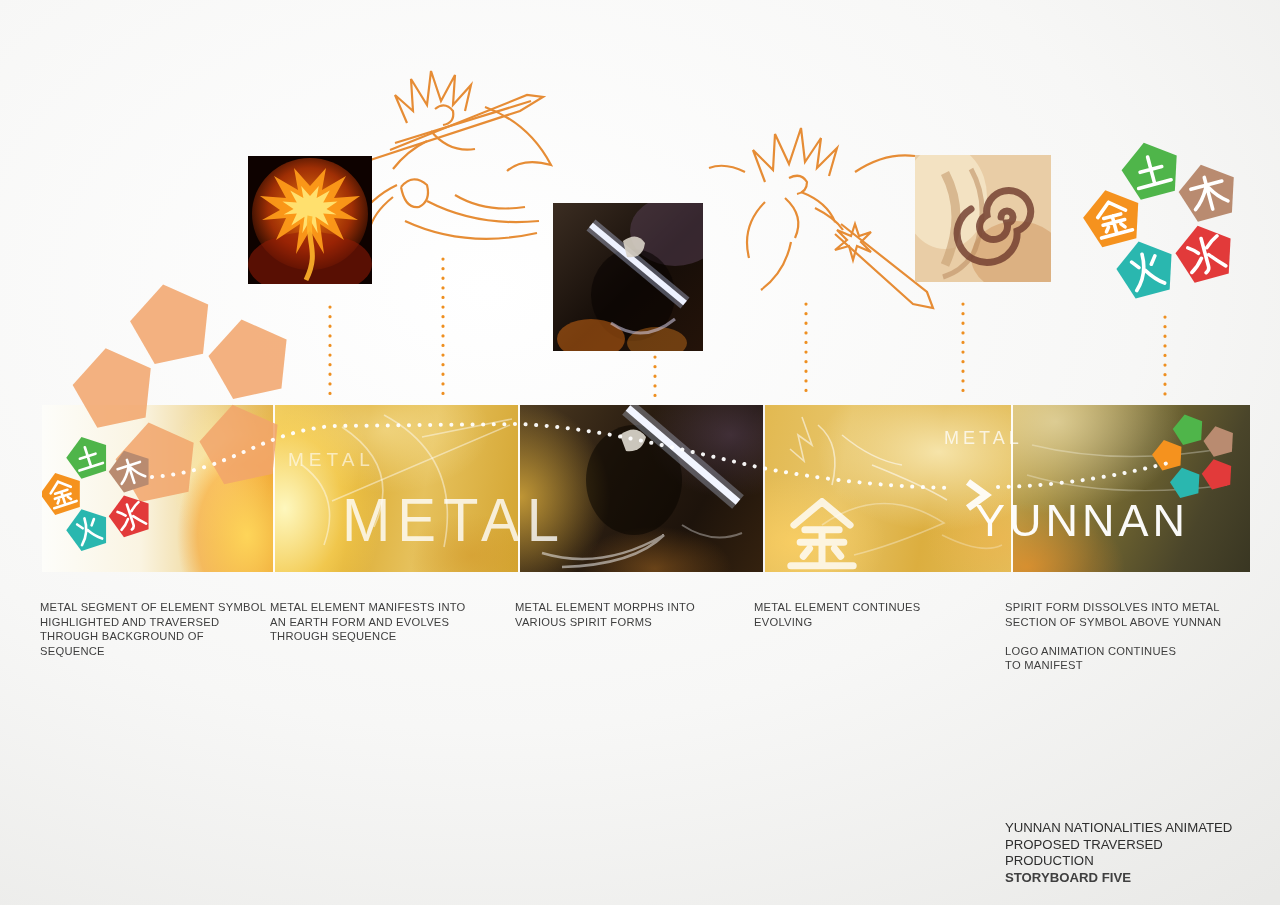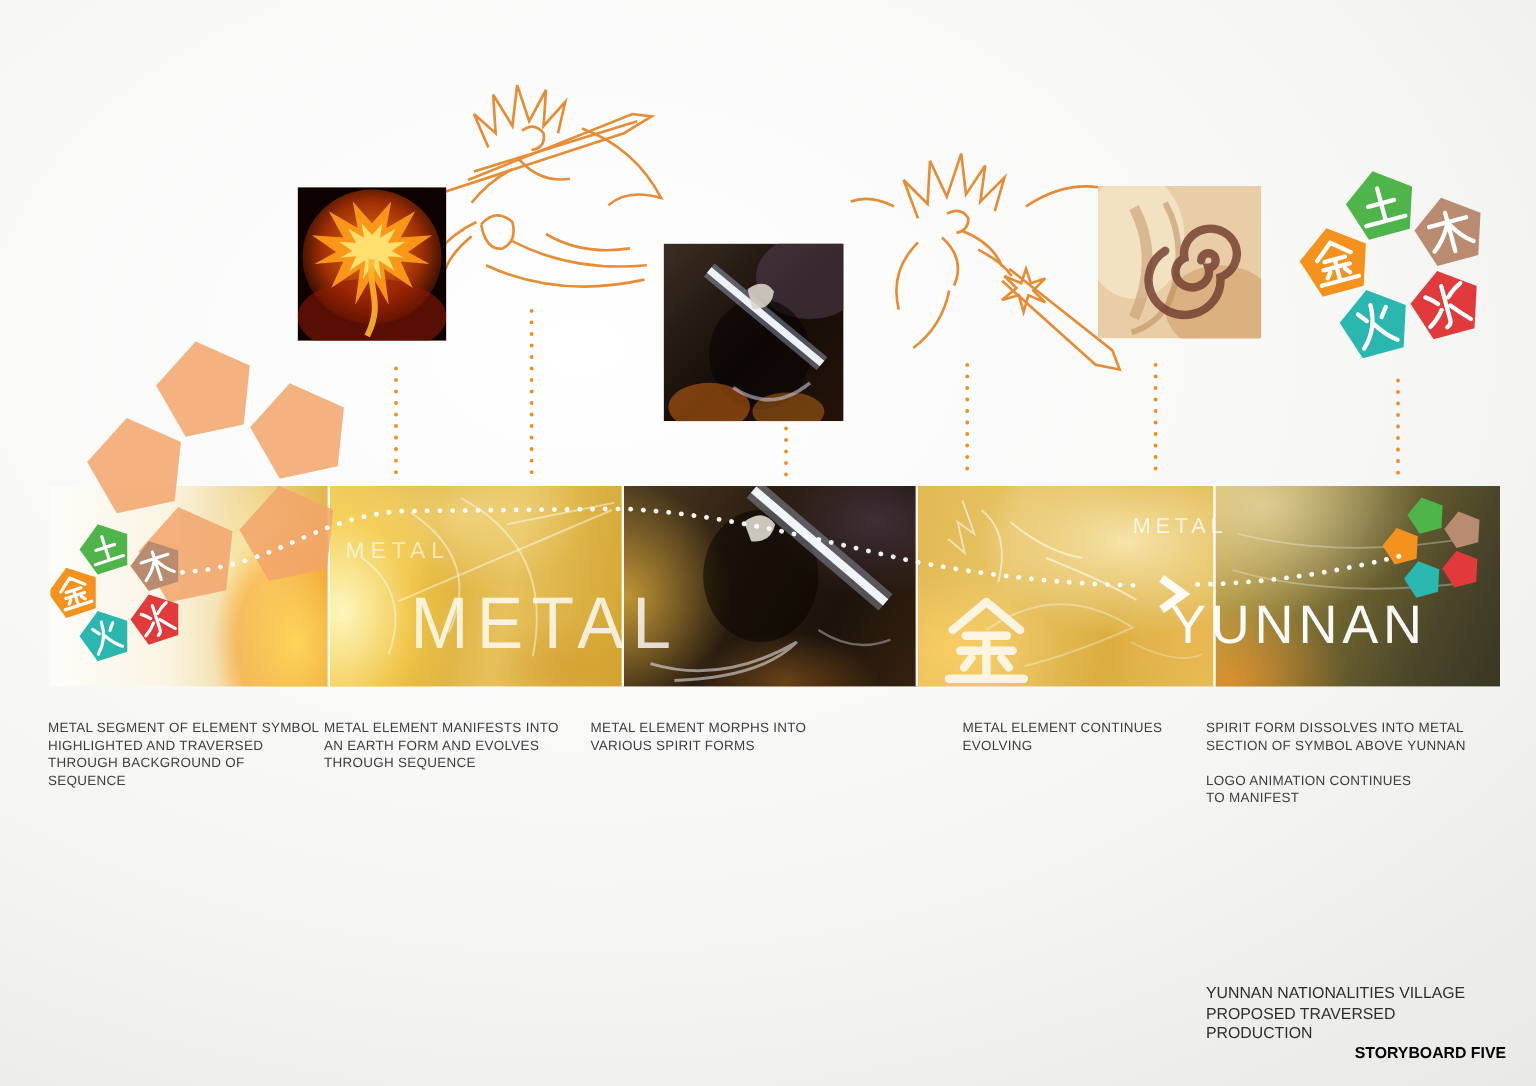--- a/index.html
+++ b/index.html
@@ -42,21 +42,21 @@
   #flower-big{left:40px;top:268px;z-index:2;}
   #banner-overlay{left:42px;top:405px;z-index:3;}
   .banner-text{z-index:4;color:#fff;}
   #metal-label-f2{left:288px;top:449px;font-size:19px;letter-spacing:5px;color:rgba(255,255,255,.6);}
   #metal-title{left:342px;top:486px;font-size:58px;letter-spacing:7px;color:rgba(255,255,255,.8);transform:scaleY(1.05);}
   #metal-label-f4{left:944px;top:428px;font-size:18px;letter-spacing:4px;color:rgba(255,255,255,.75);}
   #yunnan-title{left:975px;top:495px;font-size:45px;letter-spacing:4px;color:rgba(255,255,255,.97);}
   .caption{position:absolute;top:600px;width:250px;font-size:11.2px;line-height:14.6px;
     letter-spacing:.25px;color:#3e3e3e;white-space:pre-line;}
   #credits{left:1005px;top:820px;width:250px;font-size:13.2px;line-height:16.6px;color:#2e2e2e;}
-  #credits .bold{font-weight:bold;color:#000000;text-align:right;}
+  #credits .bold{font-weight:bold;color:#404040;}
 </style>
 </head>
 <body>
 
 <svg style="position:absolute;width:0;height:0" aria-hidden="true">
   <defs>
     <g id="ch-tu" stroke="#fff" stroke-width="9" fill="none" stroke-linecap="round">
       <path d="M0,-38 V30 M-28,-6 H28 M-42,32 H42"></path>
     </g>
     <g id="ch-mu" stroke="#fff" stroke-width="9" fill="none" stroke-linecap="round">
@@ -252,27 +252,27 @@
 <div class="abs banner-text" id="metal-label-f4">METAL</div>
 <div class="abs banner-text" id="yunnan-title">YUNNAN</div>
 
 <div class="caption" style="left:40px">METAL SEGMENT OF ELEMENT SYMBOL
 HIGHLIGHTED AND TRAVERSED
 THROUGH BACKGROUND OF
 SEQUENCE</div>
 <div class="caption" style="left:270px">METAL ELEMENT MANIFESTS INTO
 AN EARTH FORM AND EVOLVES
 THROUGH SEQUENCE</div>
-<div class="caption" style="left:492px">METAL ELEMENT MORPHS INTO
+<div class="caption" style="left:515px">METAL ELEMENT MORPHS INTO
 VARIOUS SPIRIT FORMS</div>
-<div class="caption" style="left:802px">METAL ELEMENT CONTINUES
+<div class="caption" style="left:754px">METAL ELEMENT CONTINUES
 EVOLVING</div>
 <div class="caption" style="left:1005px">SPIRIT FORM DISSOLVES INTO METAL
 SECTION OF SYMBOL ABOVE YUNNAN
 
 LOGO ANIMATION CONTINUES
 TO MANIFEST</div>
 
 <div class="abs" id="credits">
-  <div>YUNNAN NATIONALITIES VILLAGE</div>
+  <div>YUNNAN NATIONALITIES ANIMATED</div>
   <div>PROPOSED TRAVERSED PRODUCTION</div>
   <div class="bold">STORYBOARD FIVE</div>
 </div>
 
 </body></html>

